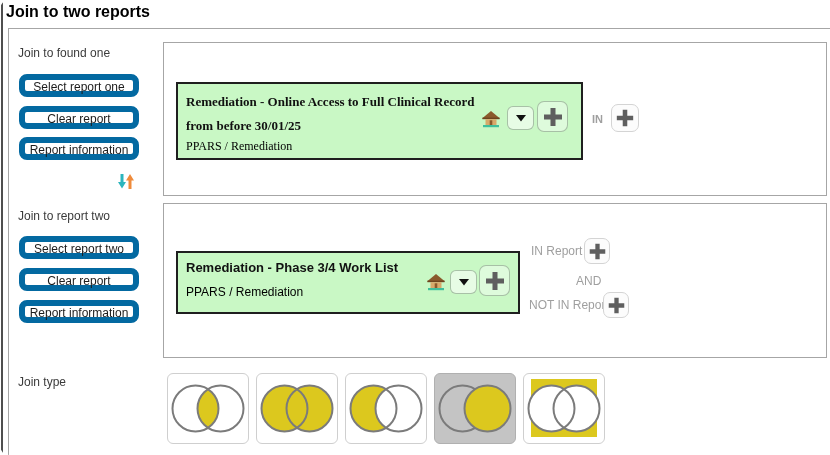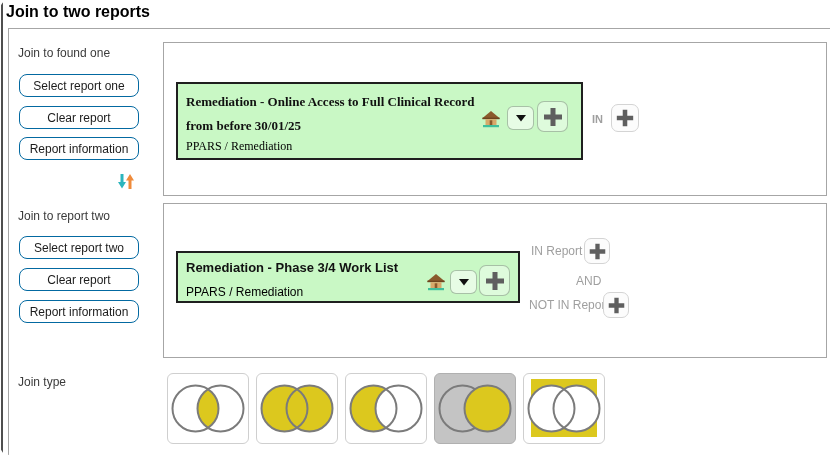--- a/index.html
+++ b/index.html
@@ -12,34 +12,34 @@
   .page-title { left:6px; top:3px; font-size:16px; font-weight:bold; color:#000; }
 
   .outer-box { left:8px; top:28px; width:830px; height:440px; border:1px solid #a6a6a6; background:#fff; }
 
   .col-label { font-size:12px; color:#3b3b3b; }
   .lbl-one { left:18px; top:46px; }
   .lbl-two { left:18px; top:209px; }
   .lbl-join { left:18px; top:375px; }
 
   .btn { position:absolute; left:19px; width:120px; height:23px; background:#fff;
-         border:1px solid #0369a1; border-radius:8px; font-size:12px; color:#1c1c1c;
+         border:6px solid #0369a1; border-radius:8px; font-size:12px; color:#1c1c1c;
          font-family:"Liberation Sans", sans-serif; cursor:pointer; }
   .btn-sel1 { top:74px; } .btn-clr1 { top:106px; } .btn-inf1 { top:137px; }
   .btn-sel2 { top:236px; } .btn-clr2 { top:268px; } .btn-inf2 { top:300px; }
 
   .swap { left:115px; top:172px; width:22px; height:20px; cursor:pointer; }
 
   .panel { border:1px solid #a6a6a6; background:#fff; }
   .panel1 { left:163px; top:42px; width:664px; height:154px; }
   .panel2 { left:163px; top:203px; width:664px; height:155px; }
 
   .card { background:#c9f8c5; border:2px solid #1f1f1f; cursor:pointer; }
   .card1 { left:176px; top:82px; width:407px; height:78px;font-family:Liberation Serif, serif; }
-  .card2 { left:176px; top:251px; width:344px; height:52px; }
+  .card2 { left:176px; top:251px; width:344px; height:63px; }
   .card-title { position:absolute; left:8px; font-weight:bold; font-size:13px; color:#111; }
   .card1 .card-title { top:6px; width:302px; line-height:24px; }
   .card2 .card-title { top:7px; width:252px; line-height:16px; }
   .card-sub { position:absolute; left:8px; font-size:12px; color:#000000; }
   .card1 .card-sub { top:55px; }
   .card2 .card-sub { top:32px; }
 
   .hut { position:absolute; width:20px; height:18px; }
   .card1 .hut { left:303px; top:26px; }
   .card2 .hut { left:248px; top:20px; }

